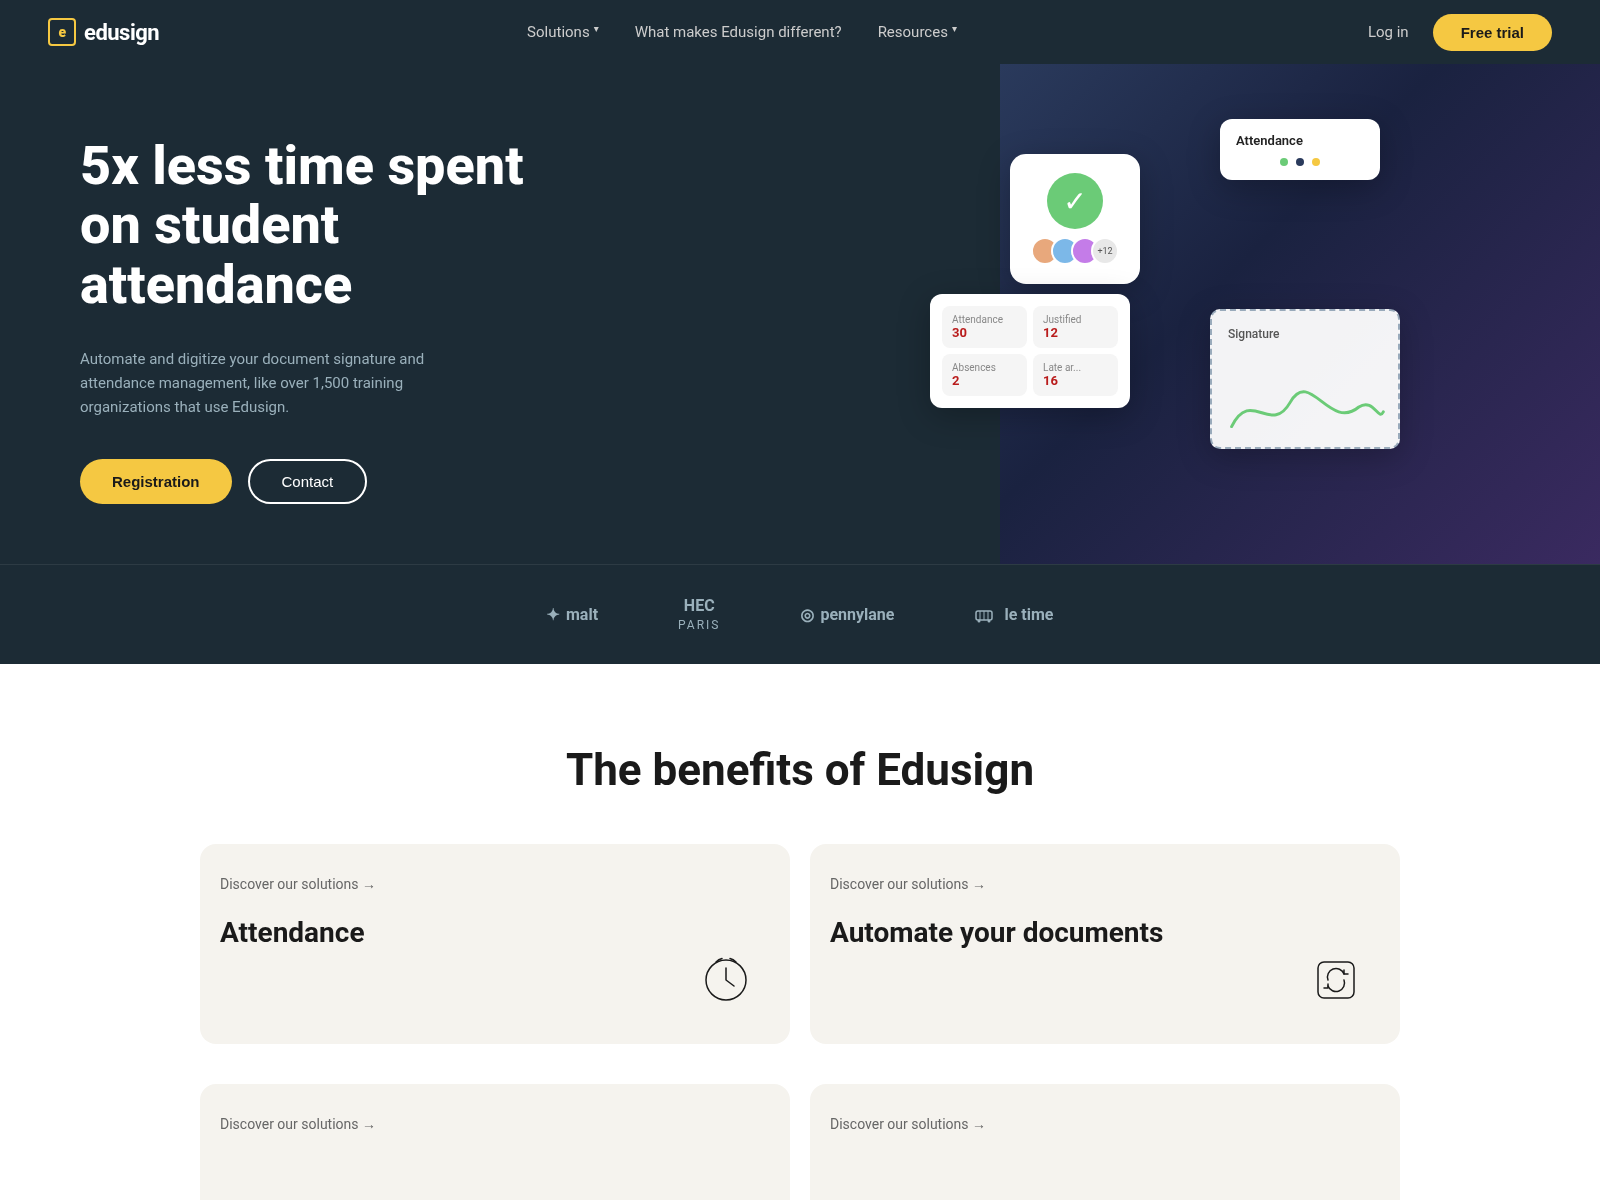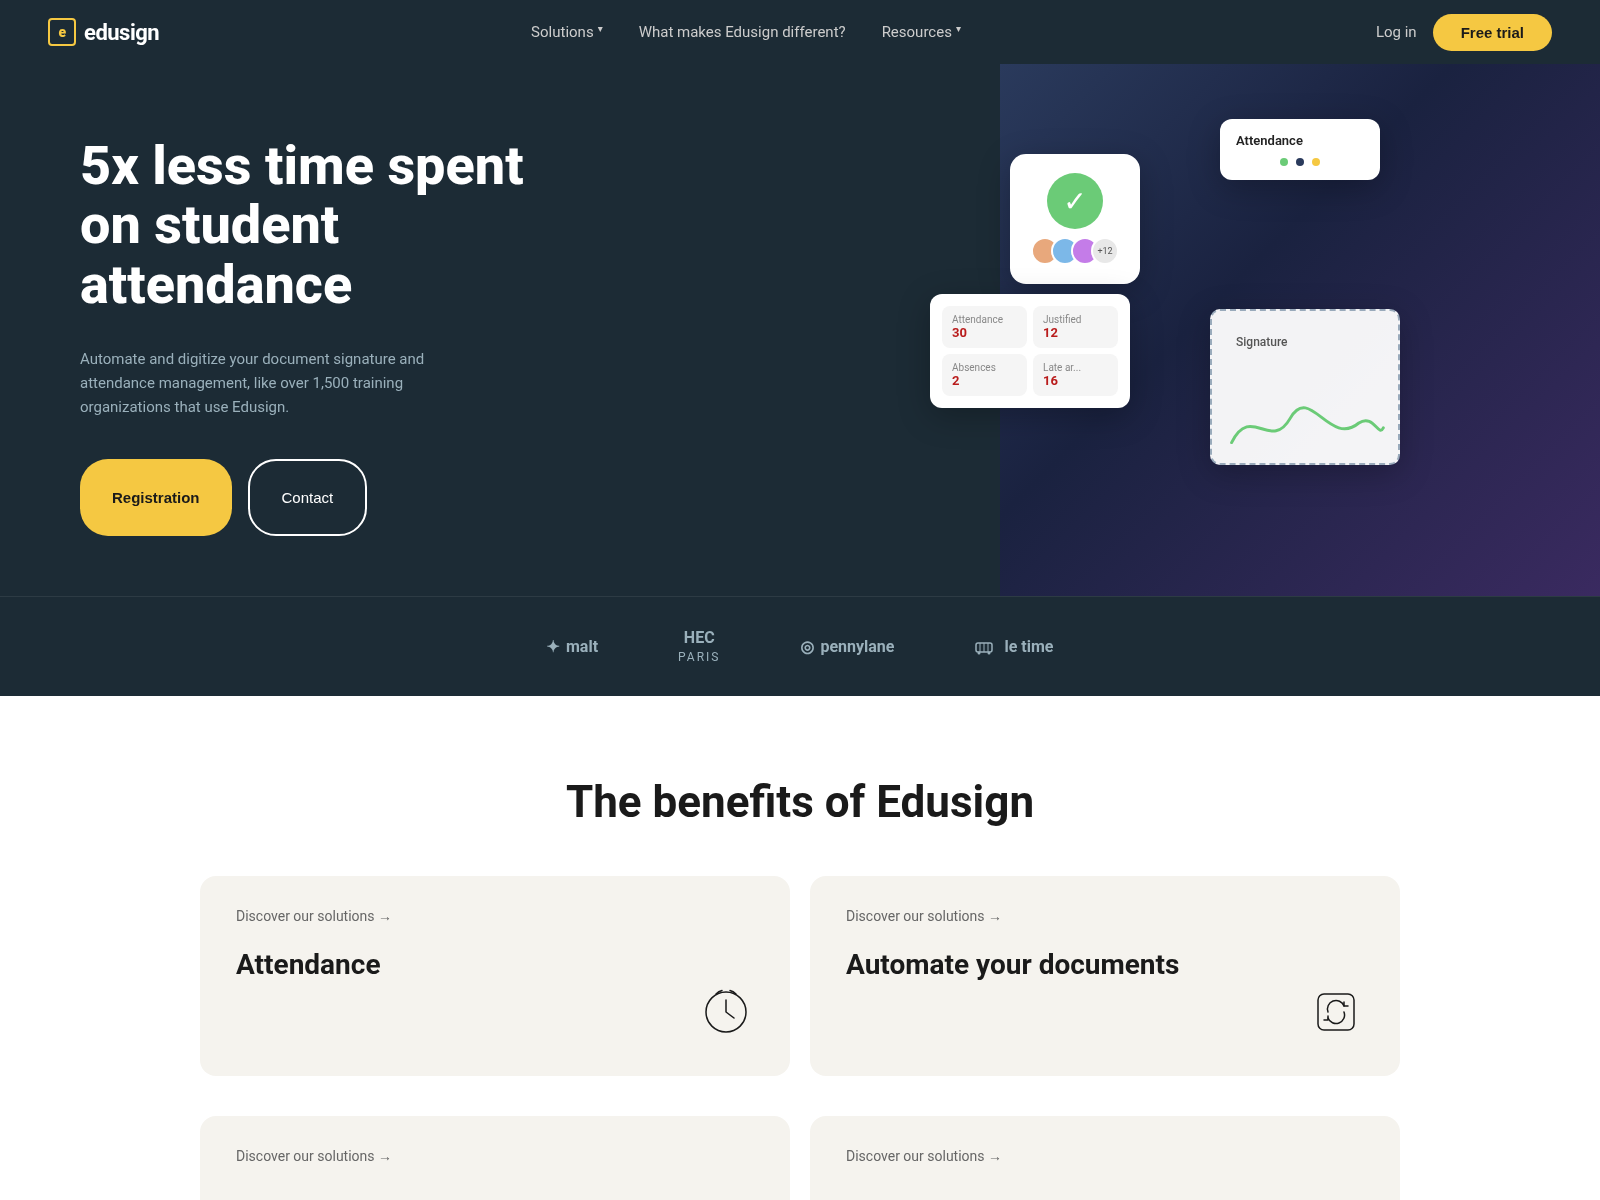--- a/index.html
+++ b/index.html
@@ -20,21 +20,21 @@
       width: 28px; height: 28px; border: 2px solid #f5c842; border-radius: 4px;
       display: inline-flex; align-items: center; justify-content: center;
       font-size: 14px; font-weight: 900; color: #f5c842; margin-right: 4px;
     }
     .nav-links { display: flex; align-items: center; gap: 36px; }
     .nav-links a {
       color: #ccc; text-decoration: none; font-size: 15px;
       display: flex; align-items: flex-start; gap: 4px;
     }
     .nav-chevron { font-size: 10px; }
-    .nav-actions { display: flex; align-items: center; gap: 16px; margin-left: 43px; }
+    .nav-actions { display: flex; align-items: center; gap: 24px; margin-left: 43px; }
     .nav-login { color: #ccc; text-decoration: none; font-size: 15px; }
     .btn-free-trial {
       background: #f5c842; color: #1a1a1a; border: none; border-radius: 28px;
       padding: 10px 28px; font-size: 15px; font-weight: 600; cursor: pointer;
     }
 
     
     .hero {
       background: #1c2b35;
       min-height: 620px;
@@ -60,21 +60,21 @@
     .hero-desc {
       font-size: 15px; color: #9ab0bb; line-height: 1.6; margin-bottom: 40px; max-width: 380px;
     }
     .hero-buttons { display: flex; gap: 16px; }
     .btn-registration {
       background: #f5c842; color: #1a1a1a; border: none; border-radius: 28px;
       padding: 14px 32px; font-size: 15px; font-weight: 600; cursor: pointer;
     }
     .btn-contact {
       background: transparent; color: #fff; border: 2px solid #fff; border-radius: 28px;
-      padding: 28px 32px; font-size: 15px; font-weight: 500; cursor: pointer;
+      padding: 12px 32px; font-size: 15px; font-weight: 500; cursor: pointer;
     }
 
     
     .hero-visuals {
       position: absolute;
       right: 0; top: 0; bottom: 0;
       width: 700px;
       z-index: 1;
     }
     
@@ -176,21 +176,21 @@
     .cards-grid {
       display: grid;
       grid-template-columns: 1fr 1fr;
       gap: 20px;
       max-width: 1200px;
       margin: 0 auto;
     }
     .benefit-card {
       background: #f5f3ee;
       border-radius: 16px;
-      padding: 32px 36px 48px;
+      padding: 32px 20px 48px;
       text-align: left;
       position: relative;
       min-height: 200px;
       display: flex;
       flex-direction: column;
     }
     .card-discover {
       font-size: 14px; color: #666; margin-bottom: 24px;
       display: flex; align-items: center; gap: 4px;
     }
@@ -287,21 +287,21 @@
             <div class="stat-label">Absences</div>
             <div class="stat-value">2</div>
           </div>
           <div class="stat-cell">
             <div class="stat-label">Late ar...</div>
             <div class="stat-value">16</div>
           </div>
         </div>
       </div>
 
-      <div class="float-card card-signature" style="position:absolute; right:200px; top:245px; width:190px; height:156px; border:2px dashed #9ab; background:rgba(255,255,255,0.95); border-radius:10px; padding:24px;">
+      <div class="float-card card-signature" style="position:absolute; right:200px; top:245px; width:190px; height:140px; border:2px dashed #9ab; background:rgba(255,255,255,0.95); border-radius:10px; padding:16px;">
         <span class="sig-label">Signature</span>
         <svg style="position:absolute; bottom:0; left:0; right:0; width:100%; height:80px;" viewBox="0 0 190 80">
           <path d="M 20 60 C 40 20, 60 70, 80 35 C 100 0, 120 65, 150 40 C 165 30, 170 55, 175 45" stroke="#6bcb77" fill="none" stroke-width="3" stroke-linecap="round"></path>
         </svg>
       </div>
 
     </div>
   </div>
 
   <div class="partners">

